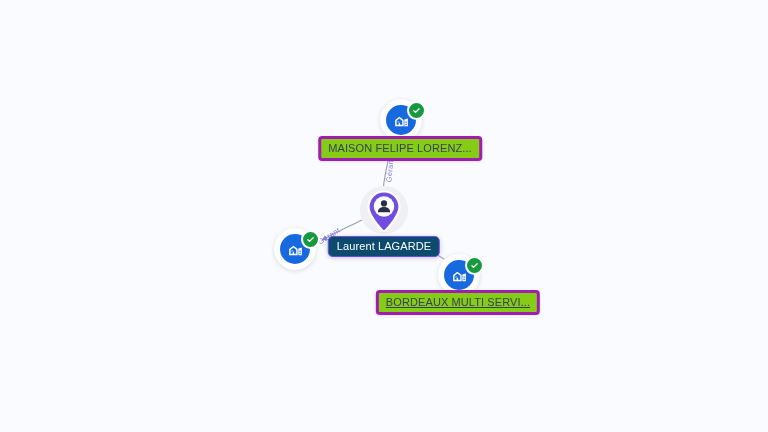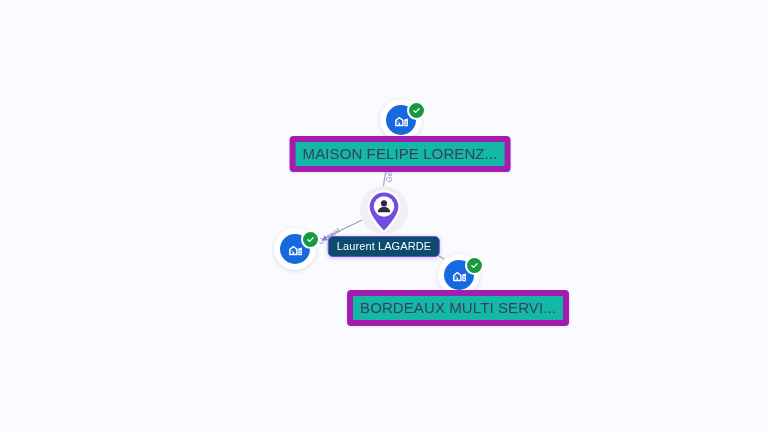--- a/index.html
+++ b/index.html
@@ -86,27 +86,27 @@
     width: 34px;
     height: 44px;
   }
   .person-pin svg { display: block; }
 
   
   .node-label {
     position: absolute;
     transform: translateX(-50%);
     white-space: nowrap;
-    font-size: 15px;
+    font-size: 11px;
     letter-spacing: .1px;
     padding: 3px 7px 4px 7px;
     border-radius: 4px;
-    background: #14b8a6;
+    background: #84cc16;
     color: #39405c;
-    border: 6px solid #a21caf;
+    border: 3px solid #a21caf;
     box-shadow: 0 1px 3px rgba(40,50,90,0.10);
   }
   .node-label.primary {
     background: #0c4a6e;
     color: #ffffff;
     border: 1px solid #6f4ee0;
     border-radius: 5px;
     box-shadow: 0 1px 4px rgba(80,50,190,0.30);
     font-size: 11px;
     padding: 3px 8px 4px 8px;
@@ -188,21 +188,21 @@
         <path fill="#ffffff" d="M16 20V10.6l5-1.6v11h-5zm1.6-1.6h1.8v-1.8h-1.8v1.8zm0-3.2h1.8v-1.8h-1.8v1.8z"></path>
         <rect fill="#ffffff" x="6.4" y="13.2" width="1.6" height="1.5"></rect>
       </svg>
     </div>
     <div class="verified-badge">
       <svg width="9" height="9" viewBox="0 0 24 24" aria-hidden="true">
         <path fill="none" stroke="#ffffff" stroke-width="3.4" stroke-linecap="round" stroke-linejoin="round" d="M5 12.5l4.5 4.5L19 7.5"></path>
       </svg>
     </div>
   </div>
-  <div class="node-label" style="left:458px; top:290px;">BORDEAUX MULTI SERVI...</div>
+  <div class="node-label" style="left:458px; top:290px;text-decoration:underline;">BORDEAUX MULTI SERVI...</div>
 
   <div class="node" style="left:384px; top:212px;">
     <div class="person-halo"></div>
     <div class="person-pin">
       <svg width="34" height="44" viewBox="0 0 34 44" aria-hidden="true">
         <path d="M17 1.5C8.4 1.5 1.5 8.4 1.5 17c0 7.2 9.4 18.6 13.6 23.3a2.5 2.5 0 0 0 3.8 0C23.1 35.6 32.5 24.2 32.5 17 32.5 8.4 25.6 1.5 17 1.5z" fill="#6f4ee0" stroke="#ffffff" stroke-width="2.2"></path>
         <circle cx="17" cy="16.5" r="10.2" fill="#ffffff"></circle>
         <circle cx="17" cy="13.4" r="3.1" fill="#2a2d45"></circle>
         <path d="M10.9 22.2c0-3.2 2.8-5.1 6.1-5.1s6.1 1.9 6.1 5.1z" fill="#2a2d45"></path>
       </svg>

